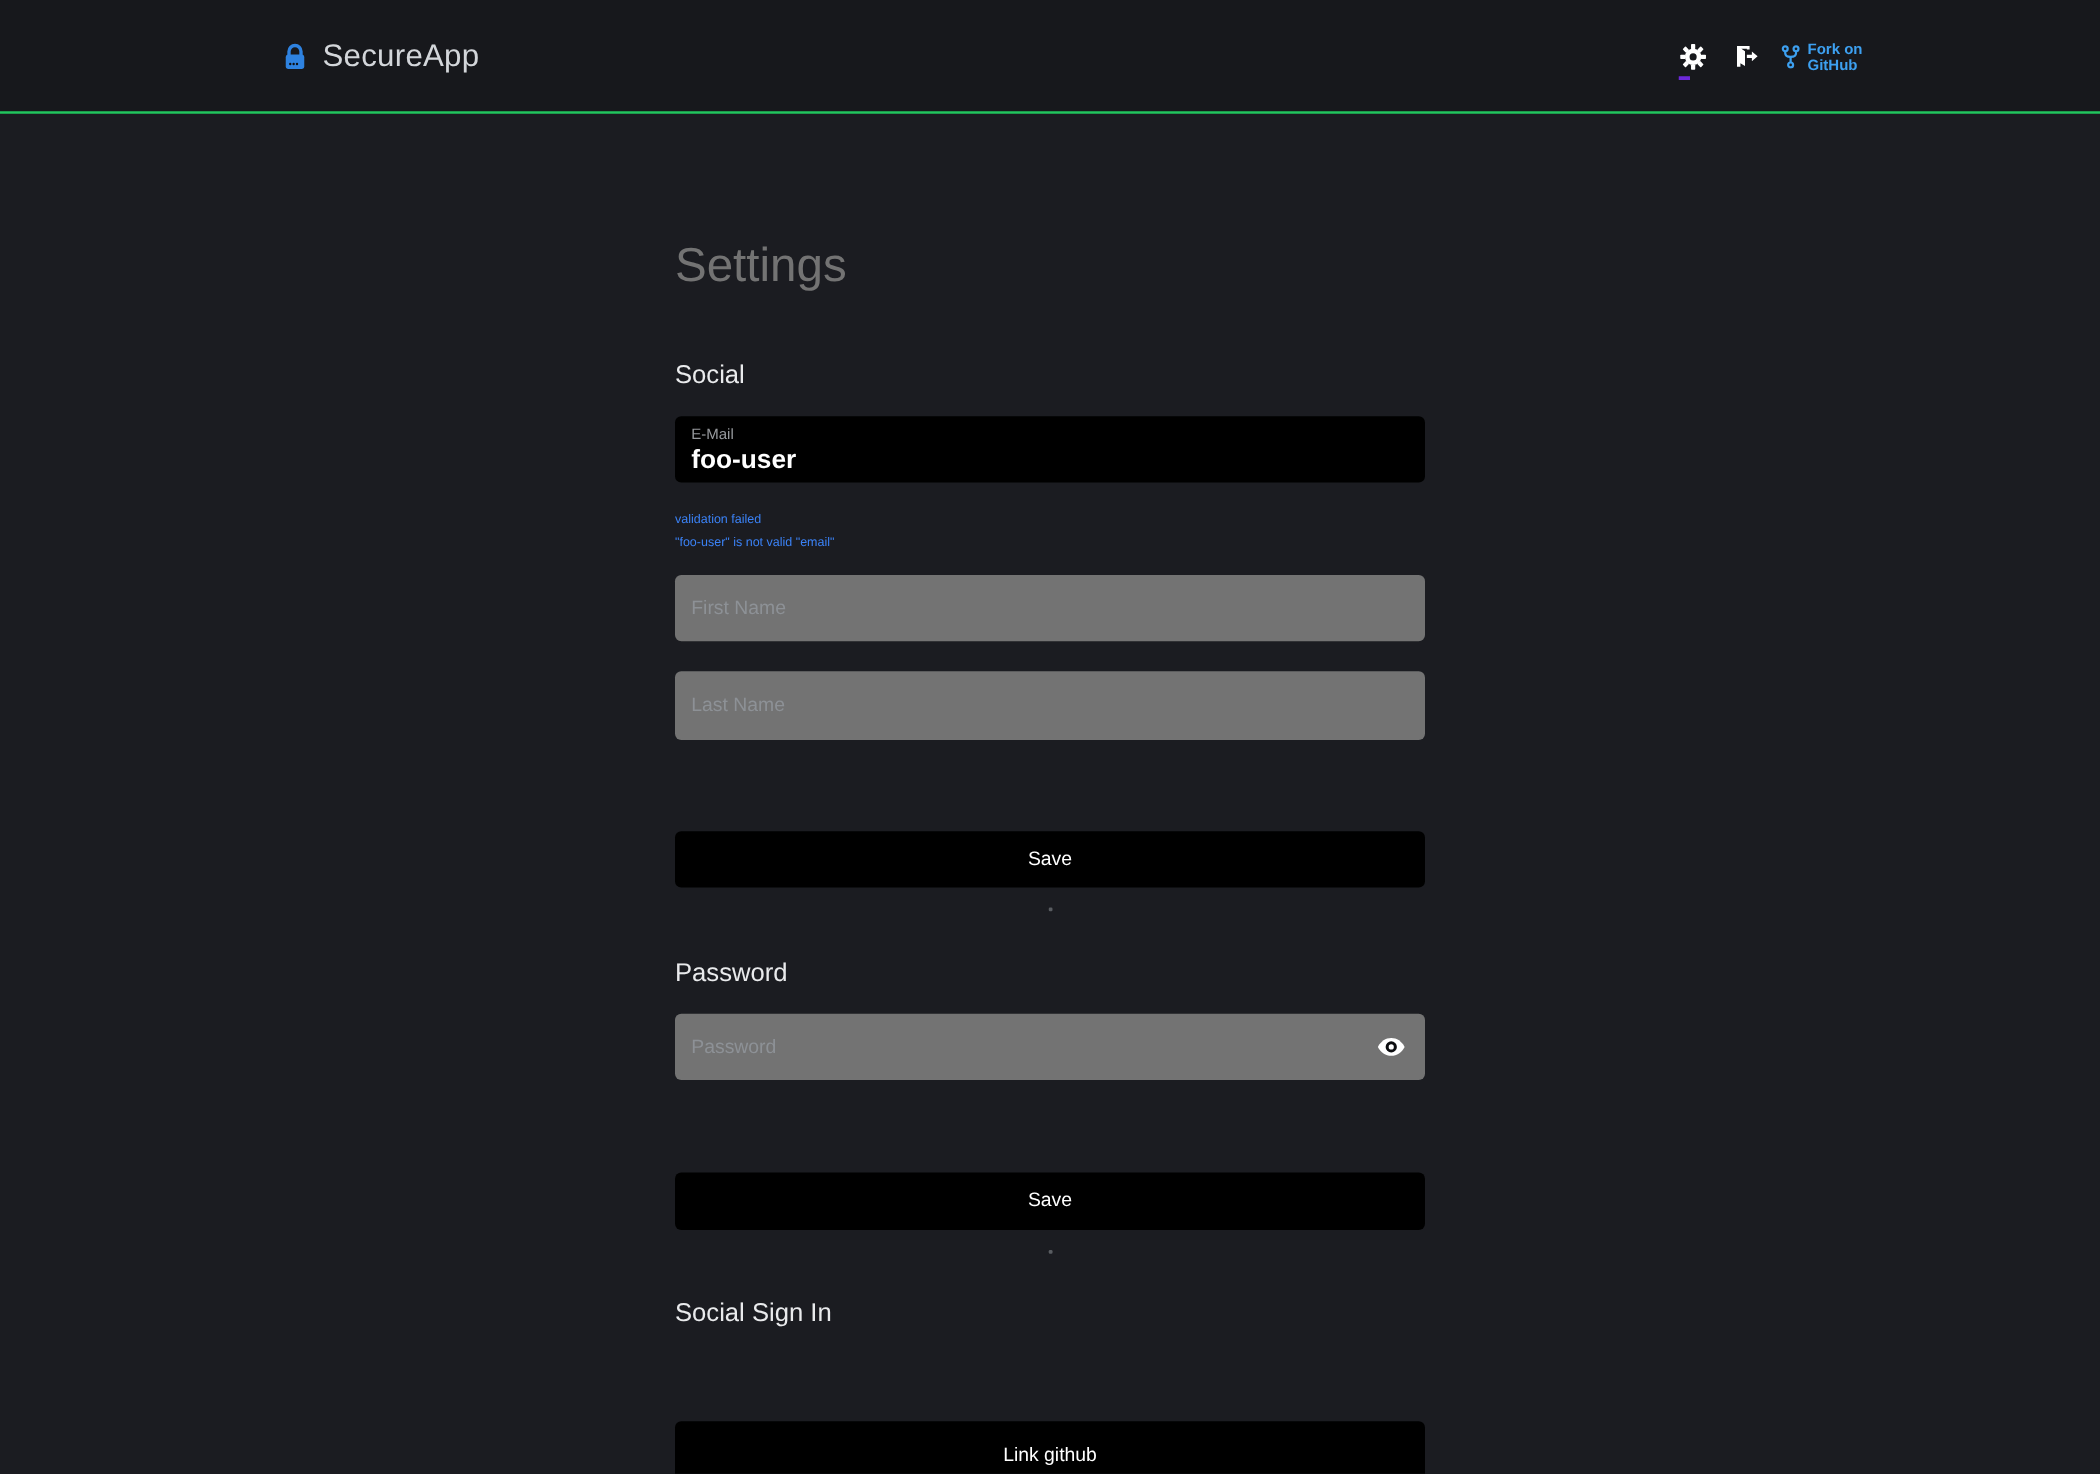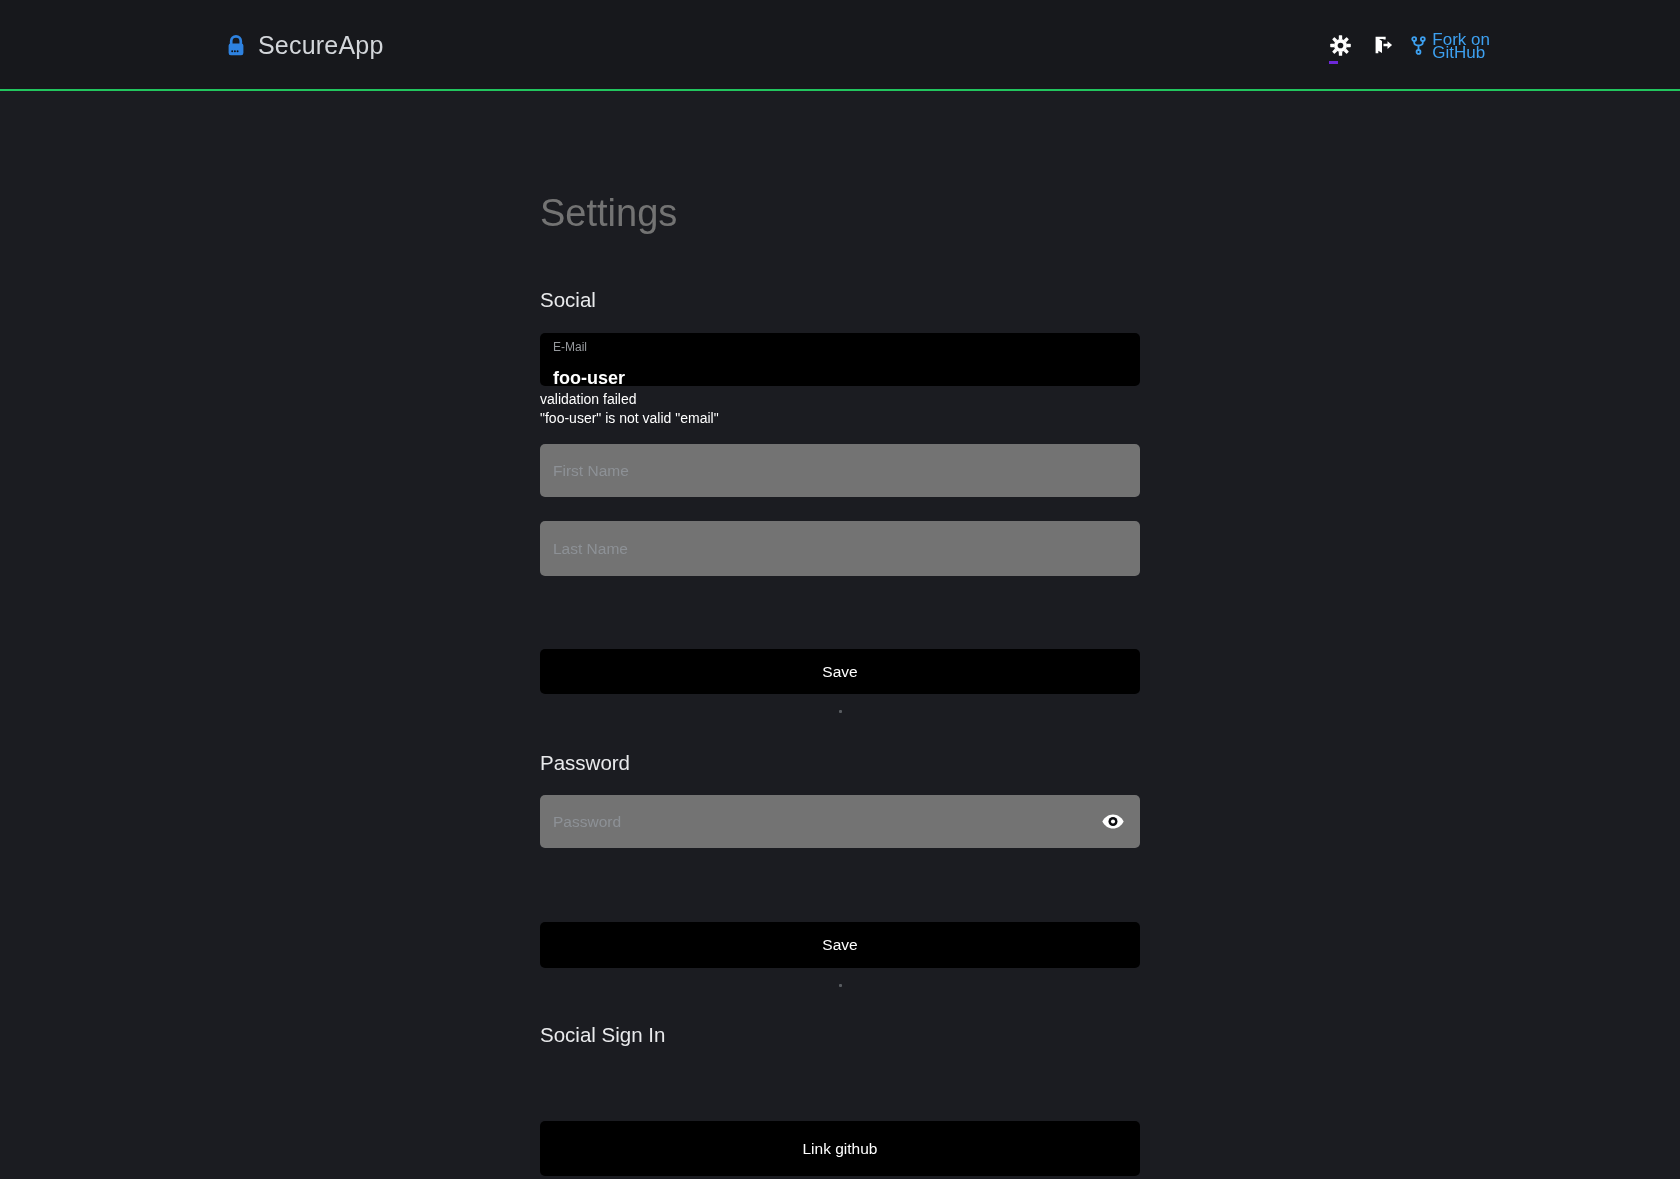--- a/index.html
+++ b/index.html
@@ -62,22 +62,22 @@
   }
   .fork-link {
     display: flex;
     align-items: center;
     gap: 6px;
     cursor: pointer;
     text-decoration: none;
   }
   .fork-label {
     color: #3da0f0;
-    font-size: 17px;
-    font-weight: 400;
+    font-size: 12px;
+    font-weight: 700;
     line-height: 13px;
   }
 
   
   .main-col {
     width: 600px;
     margin: 0 auto; 
   }
   .page-title {
     padding-top: 100px;
@@ -113,29 +113,29 @@
     line-height: 14px;
   }
   .email-box input {
     display: block;
     width: 100%;
     background: transparent;
     border: none;
     outline: none;
     color: #ffffff;
     font-family: "Liberation Sans", sans-serif;
-    font-size: 18px;
+    font-size: 21px;
     font-weight: 700;
-    margin-top: 14px;
+    margin-top: 2px;
   }
   .error-text {
-    margin-top: 4px;
-    font-size: 14px;
+    margin-top: 20px;
+    font-size: 10px;
     line-height: 19px;
-    color: #ffffff;
+    color: #3b82f6;
   }
   .plain-input {
     display: block;
     margin-top: 16px;
     height: 53px;
     width: 100%;
     background: #737373;
     border: none;
     outline: none;
     border-radius: 5px;

